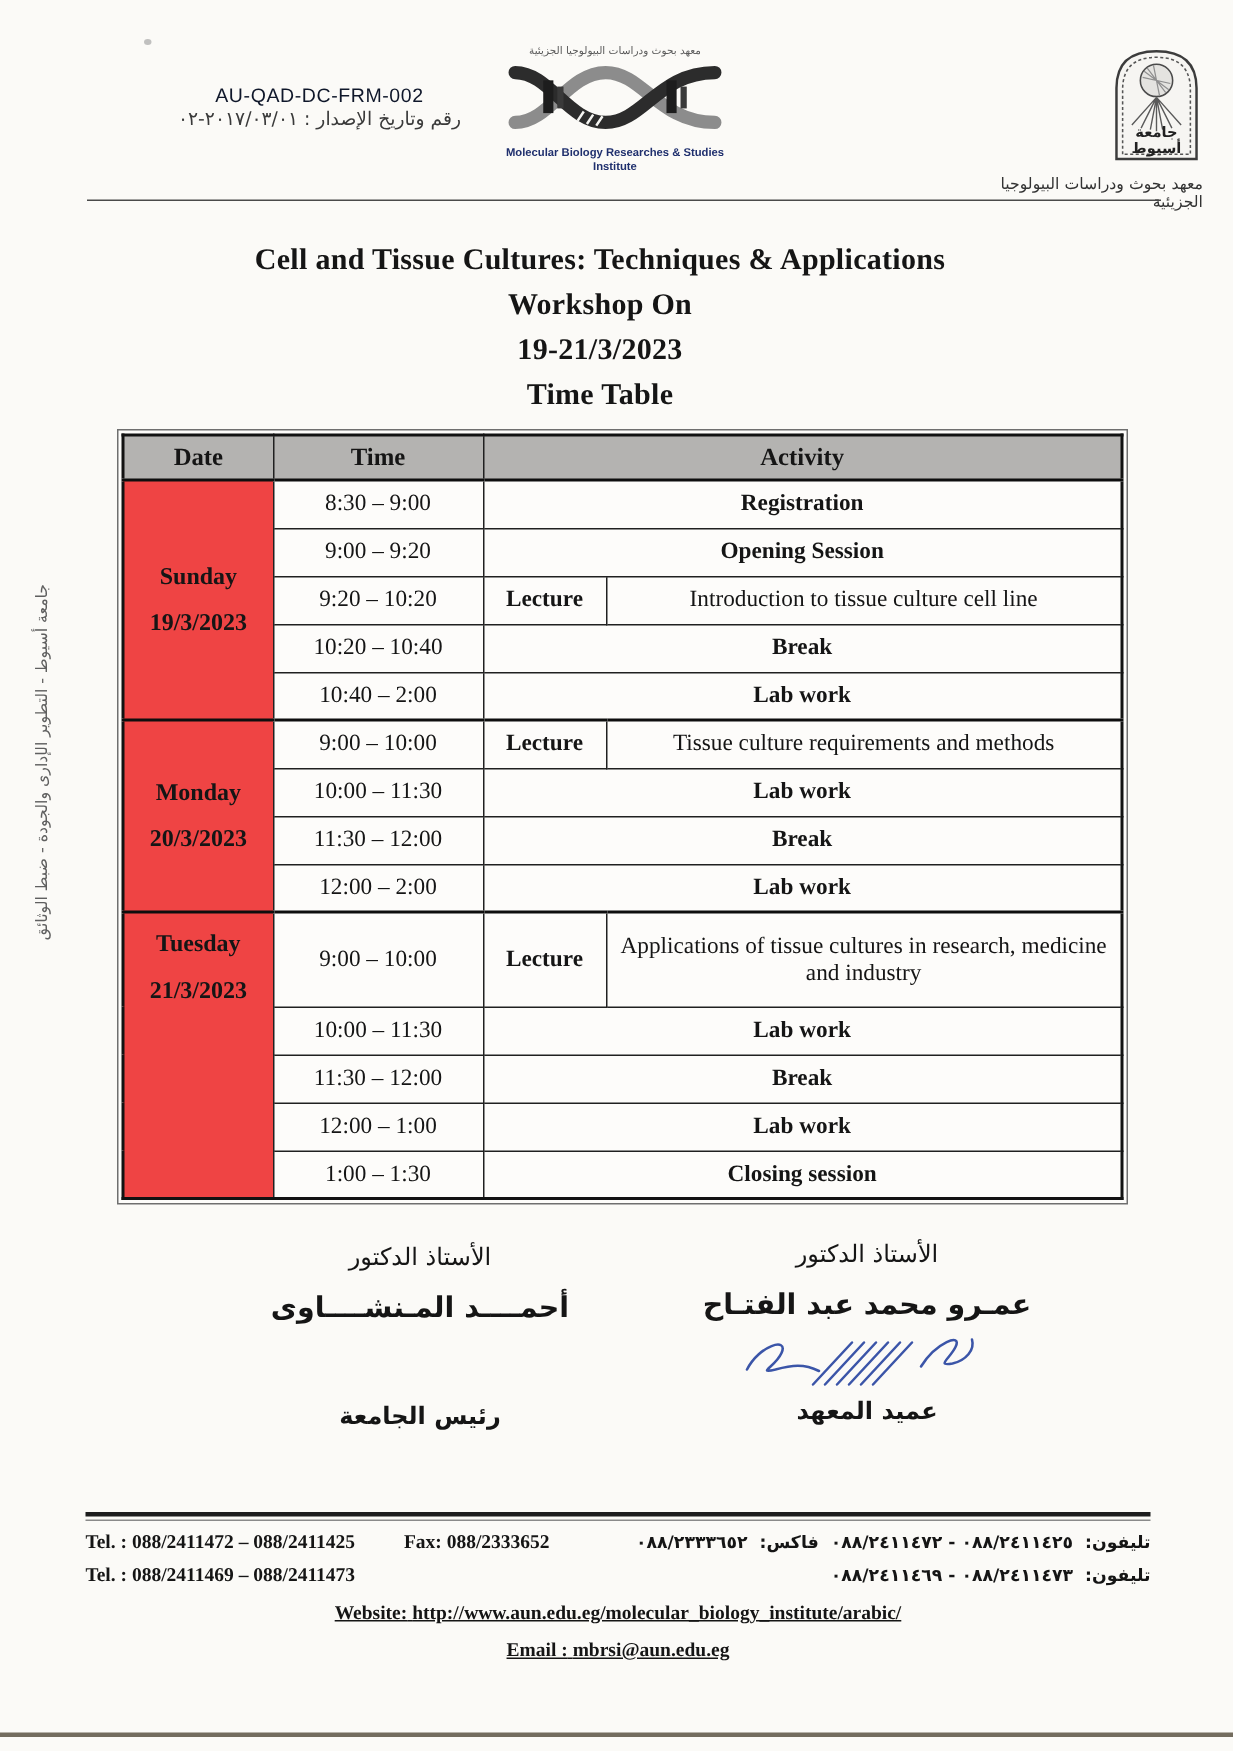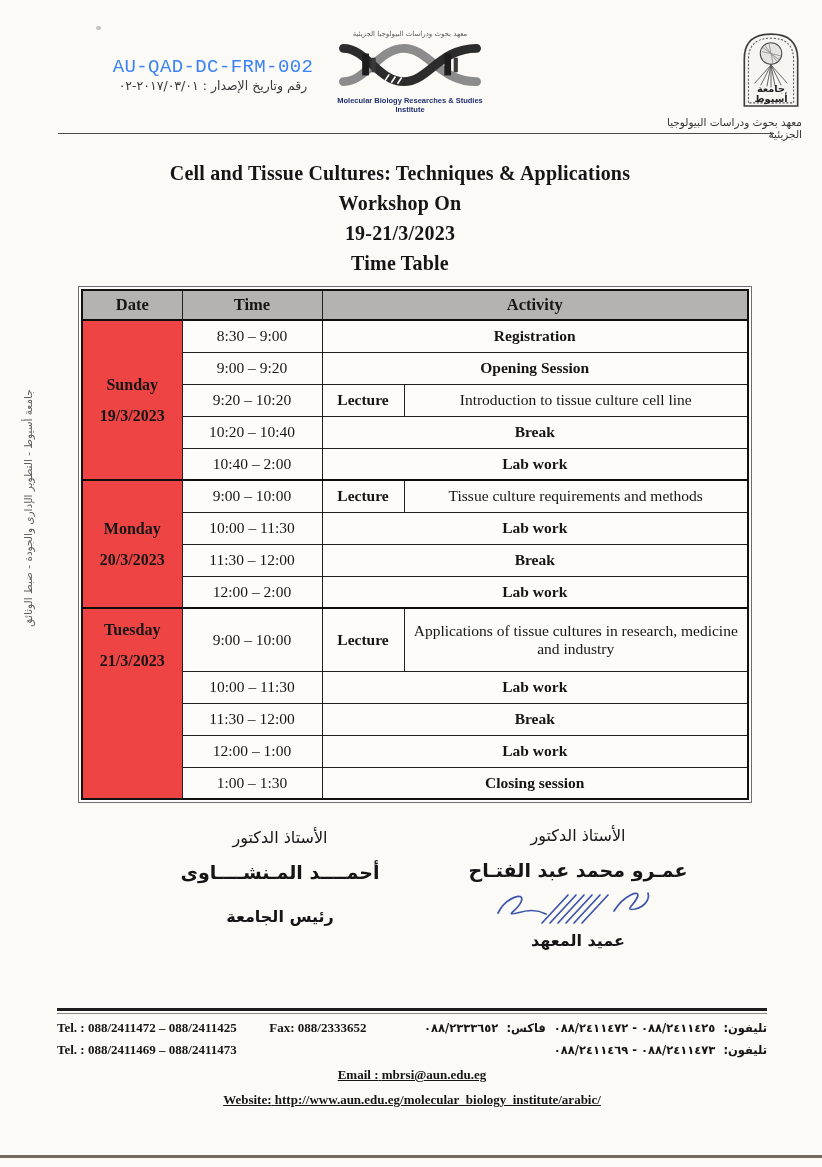--- a/index.html
+++ b/index.html
@@ -4,21 +4,21 @@
 <style>
   * { margin:0; padding:0; box-sizing:border-box; }
   html,body { width:822px; height:1167px; }
   body { background:#fbfaf7; font-family:"Liberation Serif","DejaVu Serif",serif; color:#151515; overflow:hidden; }
   .page { position:relative; width:822px; height:1167px; }
   .ar { font-family:"DejaVu Sans",sans-serif; }
 
   
   .corner-speck { position:absolute; left:96px; top:26px; width:5px; height:4px; background:#9a9a9a; border-radius:50%; opacity:.6; }
   .hdr-left { position:absolute; left:78px; top:56px; width:270px; text-align:center; }
-  .form-code { font-family:Liberation Mono, monospace; font-size:19px; color:#3b82f6; letter-spacing:.4px; }
+  .form-code { font-family:Liberation Sans, sans-serif; font-size:13px; color:#0f172a; letter-spacing:.4px; }
   .issue-line { font-size:12.5px; color:#3a3a3a; margin-top:0; direction:rtl; }
   .issue-line .num { display:inline-block; direction:ltr; }
 
   .hdr-center { position:absolute; left:328px; top:30px; width:164px; text-align:center; }
   .logo-ar { font-size:7px; color:#5a5a5a; margin-bottom:1px; }
   .logo-en { font-size:7.5px; font-weight:bold; color:#20306e; font-family:"Liberation Sans",sans-serif; margin-top:1px; }
 
   .hdr-right { position:absolute; left:632px; top:30px; width:170px; text-align:right; }
   .emblem-caption { font-size:10.5px; color:#333; margin-top:4px; }
 
@@ -49,21 +49,21 @@
   tr.tall td { height:63px; }
 
   
   .sig-block { position:absolute; text-align:center; direction:rtl; }
   .sig-left  { left:140px; top:828px; width:280px; }
   .sig-right { left:438px; top:826px; width:280px; }
   .sig-title { font-size:16px; font-weight:normal; }
   .sig-name  { font-size:19px; font-weight:bold; margin-top:14px; letter-spacing:.5px; }
   .sig-ink   { margin-top:2px; height:48px; }
   .sig-role  { font-size:16px; font-weight:bold; }
-  .sig-left .sig-role { margin-top:24px; }
+  .sig-left .sig-role { margin-top:51px; }
 
   
   .footer { position:absolute; left:57px; top:1008px; width:710px; }
   .foot-rule { border-top:3.5px solid #1d1d1d; border-bottom:1.2px solid #8a8a8a; height:6px; }
   .foot-line { display:flex; justify-content:space-between; align-items:baseline; margin-top:6px; }
   .foot-en { font-size:13px; font-weight:bold; font-family:"Liberation Serif",serif; }
   .foot-en .gap { display:inline-block; width:26px; }
   .foot-ar { font-size:11.5px; font-weight:bold; direction:rtl; }
   .foot-ar .num { display:inline-block; direction:ltr; margin:0 4px; }
   .foot-center { text-align:center; margin-top:9px; font-size:13px; font-weight:bold; }
@@ -260,28 +260,28 @@
         <span>088/2411469 – 088/2411473</span>
       </div>
       <div class="foot-ar ar">
         <span>تليفون:</span>
         <span class="num">٠٨٨/٢٤١١٤٧٣ - ٠٨٨/٢٤١١٤٦٩</span>
       </div>
     </div>
 
     <div class="foot-center">
       <span class="ul">
+        <span>Website:</span>
+        <span>http://www.aun.edu.eg/molecular_biology_institute/arabic/</span>
+      </span>
+    </div>
+
+    <div class="foot-center">
+      <span class="ul">
         <span>Email :</span>
         <span>mbrsi@aun.edu.eg</span>
       </span>
     </div>
-
-    <div class="foot-center">
-      <span class="ul">
-        <span>Website:</span>
-        <span>http://www.aun.edu.eg/molecular_biology_institute/arabic/</span>
-      </span>
-    </div>
   </div>
 
   <div class="bottom-edge"></div>
 
 </div>
 
 </body></html>

